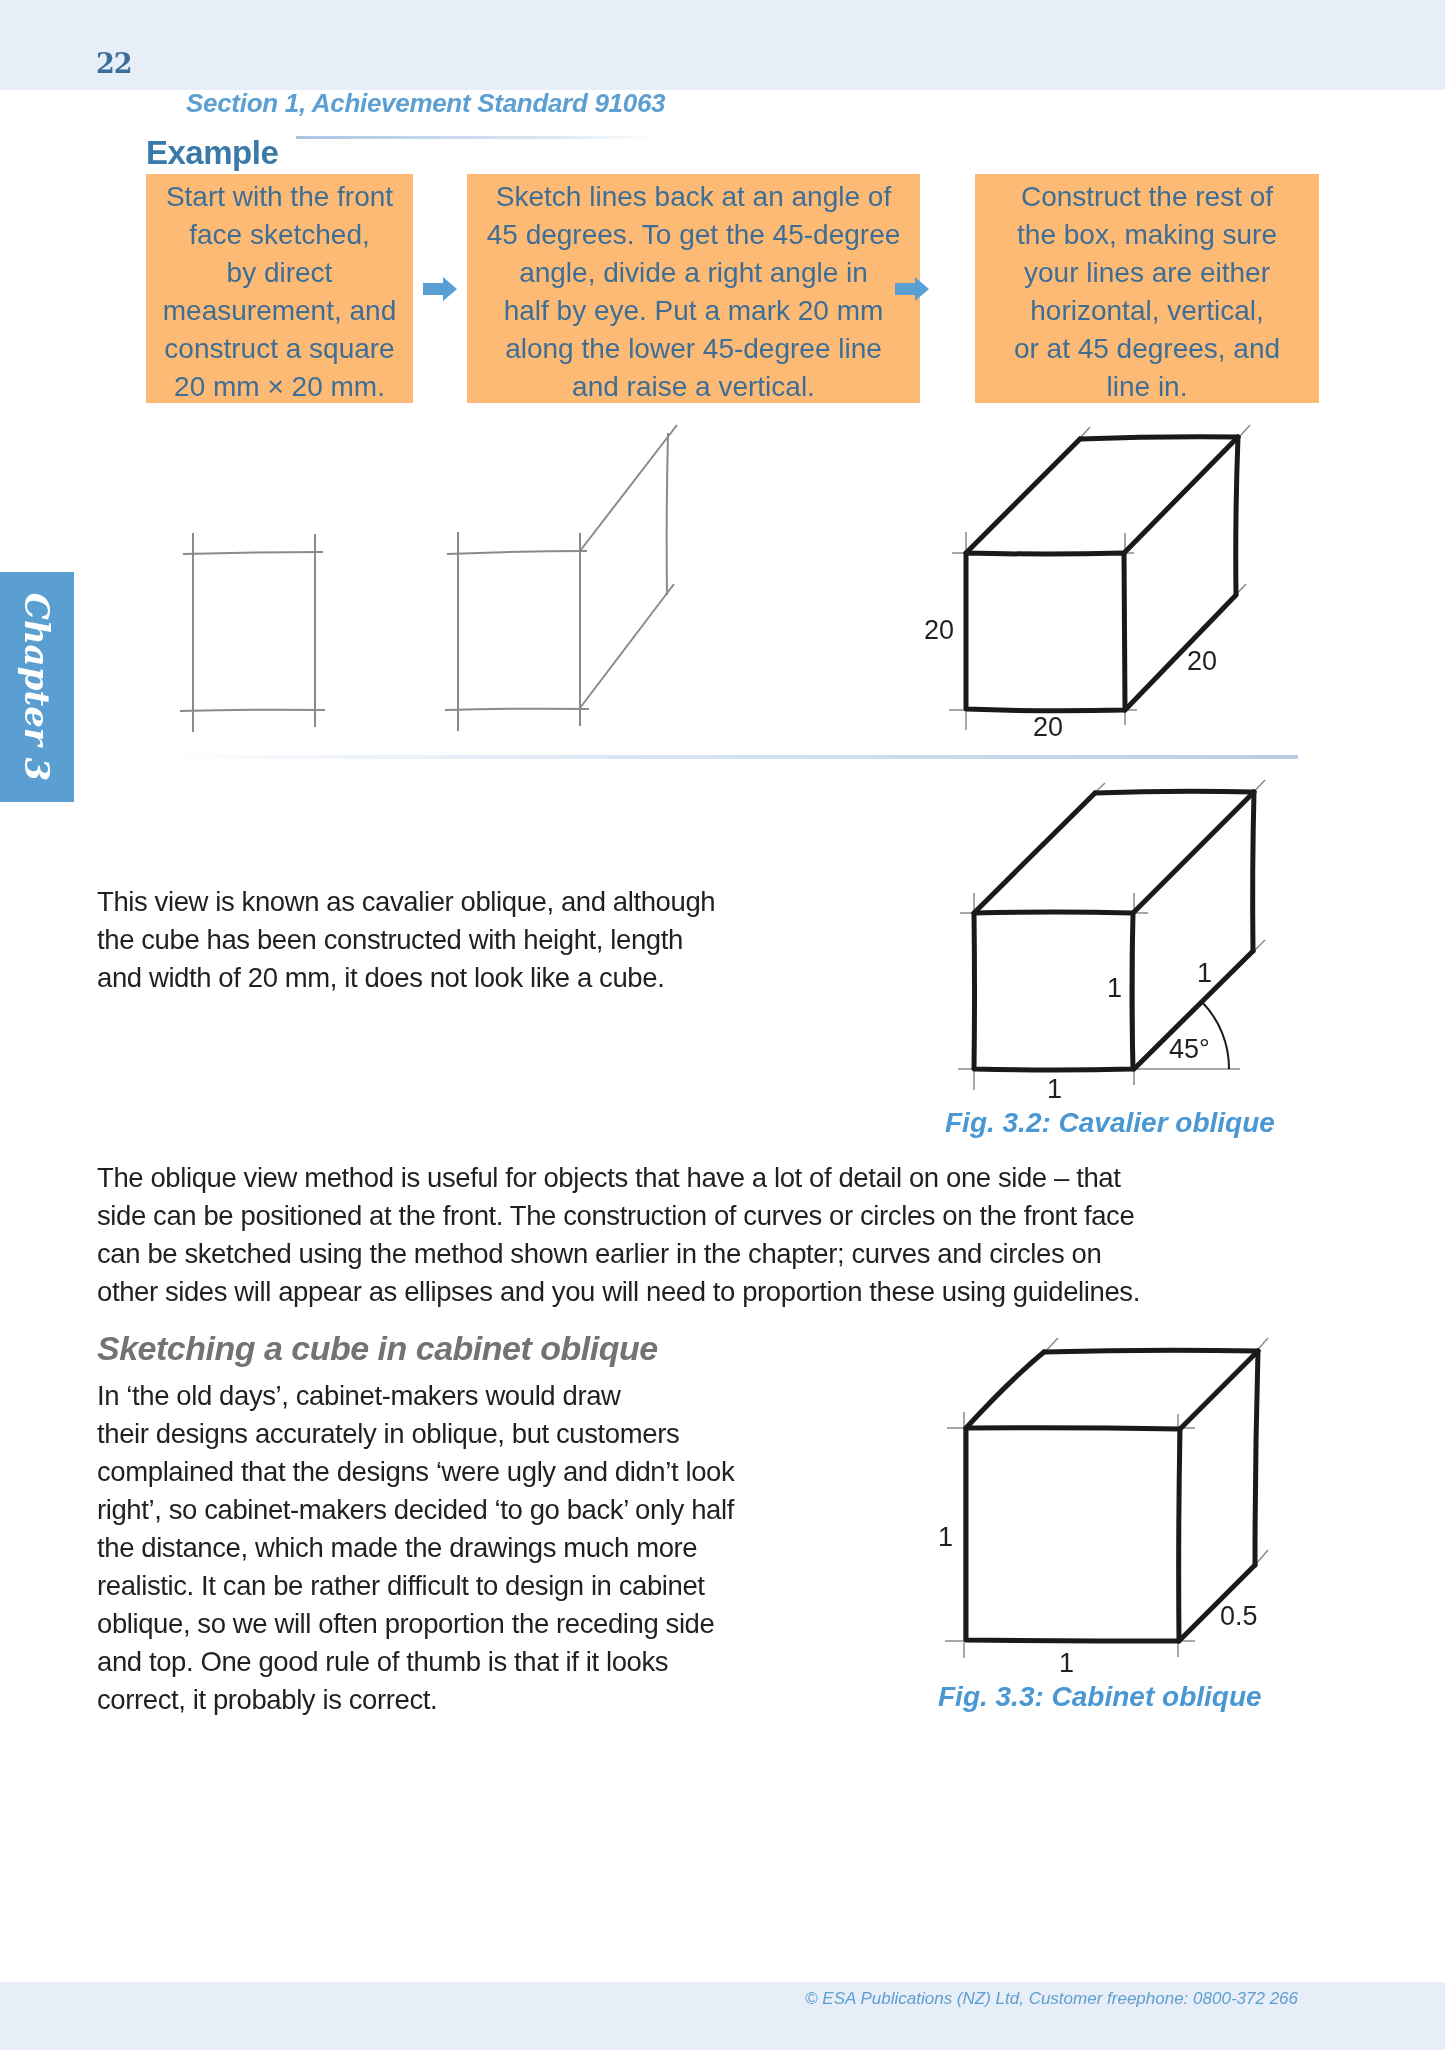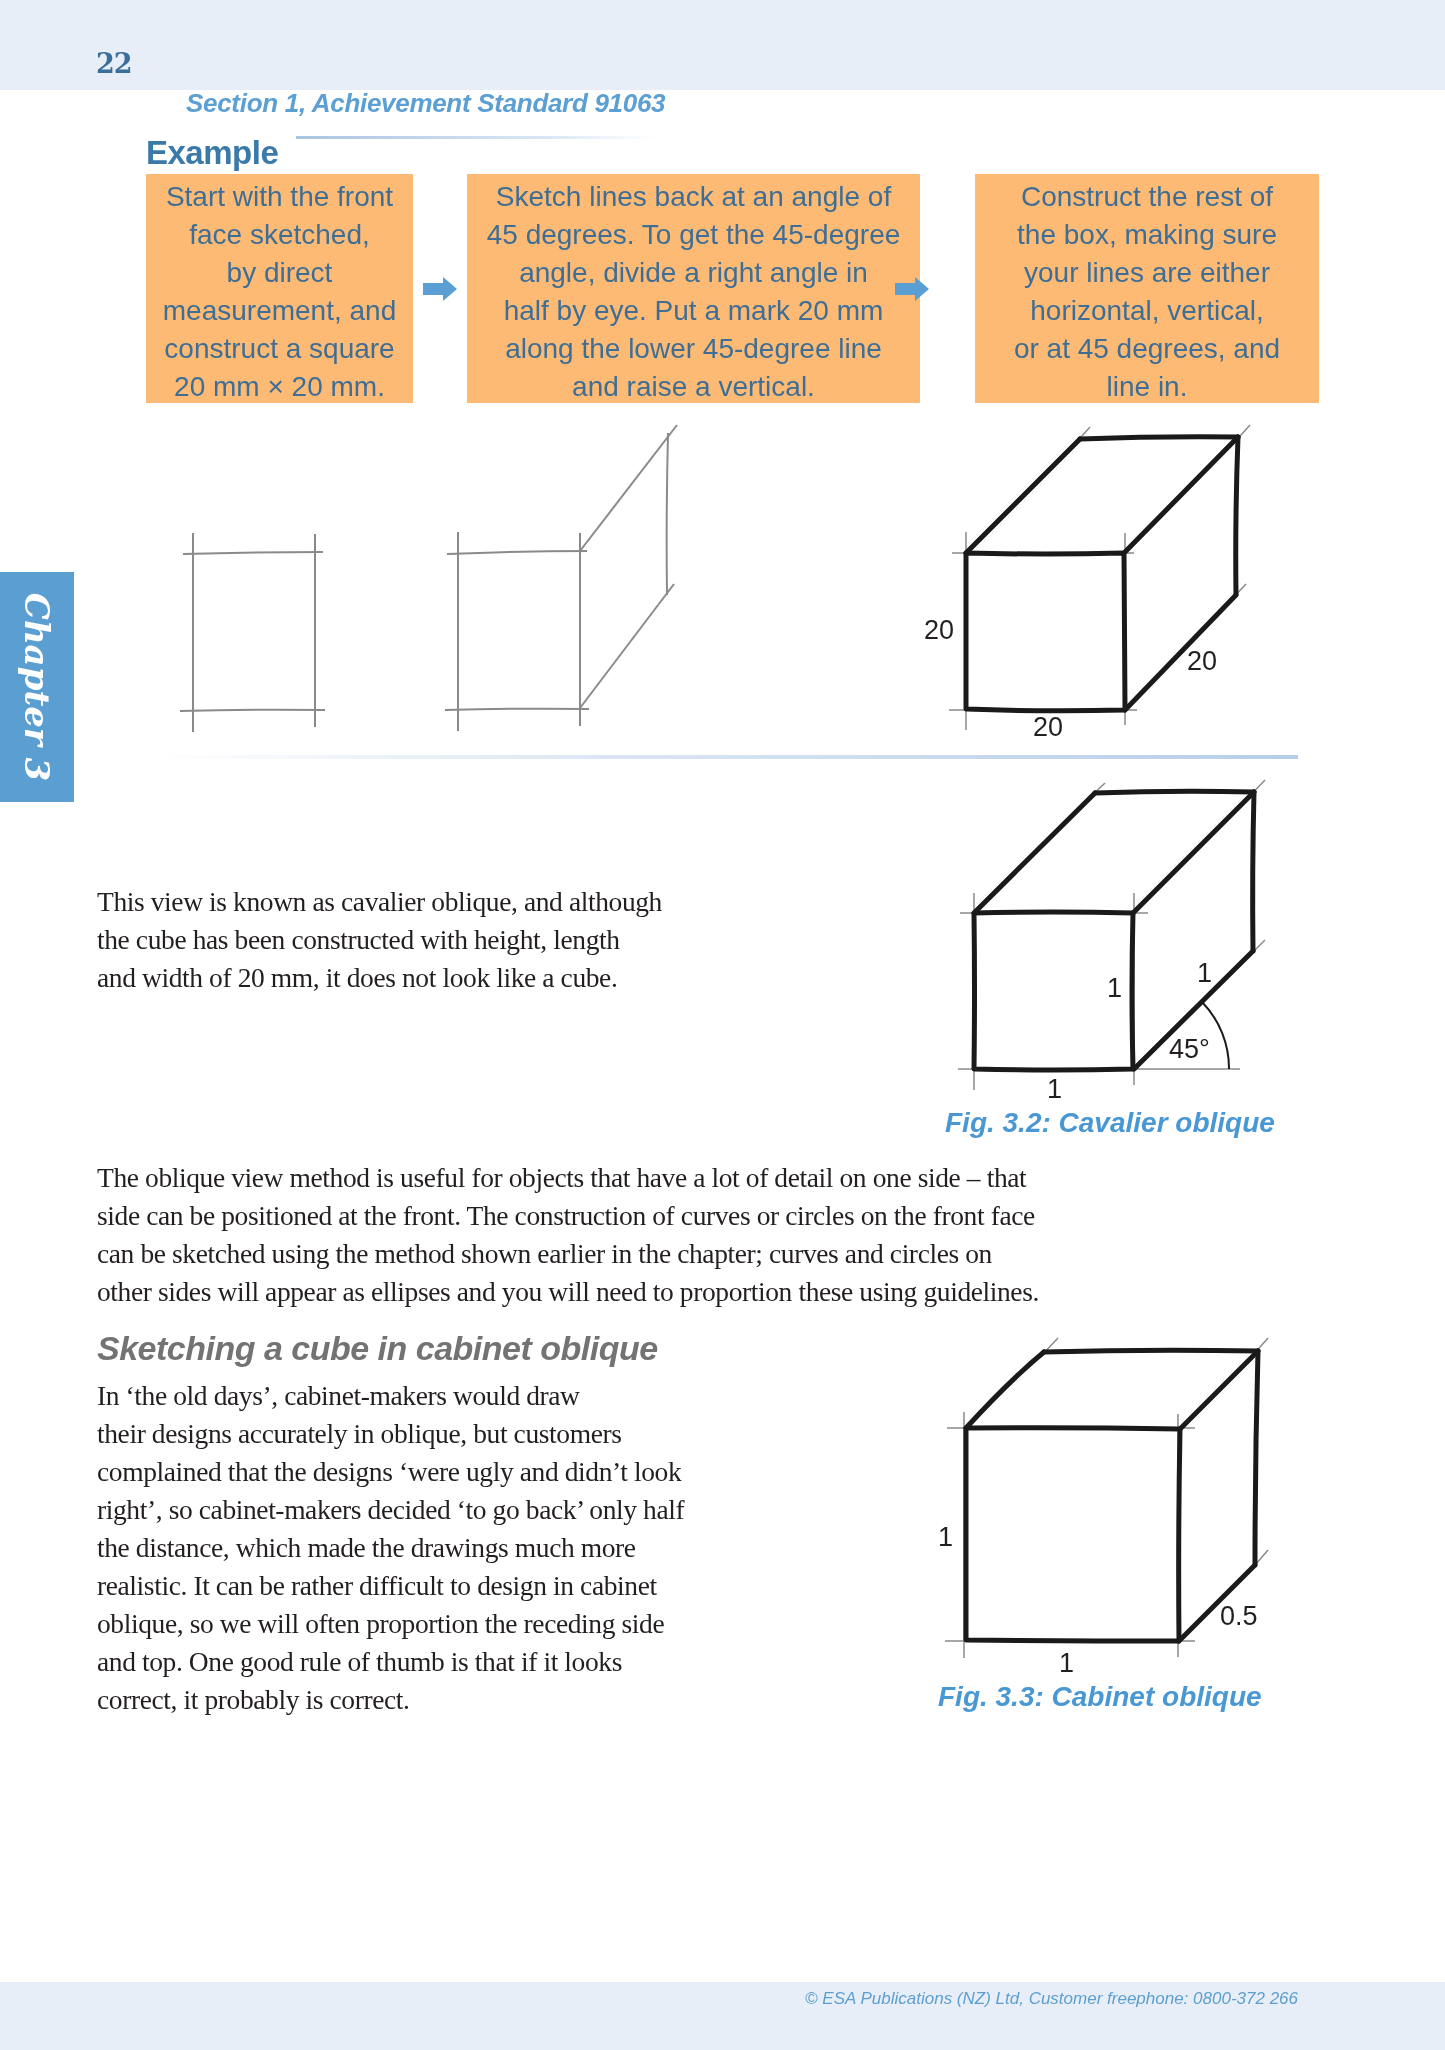--- a/index.html
+++ b/index.html
@@ -46,21 +46,21 @@
     background: #5b9fd2;
   }
   .chapter-tab span {
     position: absolute; left: 50%; top: 50%;
     transform: translate(-50%, -50%) rotate(90deg);
     white-space: nowrap;
     font-family: "DejaVu Serif", serif; font-style: italic; font-weight: bold;
     font-size: 34px; color: #ffffff;
   }
   .body-text {
-    position: absolute; font-family: Liberation Serif, serif;
+    position: absolute; font-family: Liberation Sans, sans-serif;
     font-size: 27.5px; line-height: 38px; color: #231f20;
     letter-spacing: -0.4px;
   }
   .body-text .line { display: block; white-space: nowrap; }
   .section-heading {
     position: absolute; left: 97px; top: 1329px;
     font-family: "Liberation Sans", sans-serif; font-style: italic; font-weight: bold;
     font-size: 34px; color: #737373; letter-spacing: -0.5px;
   }
   .fig-caption {

